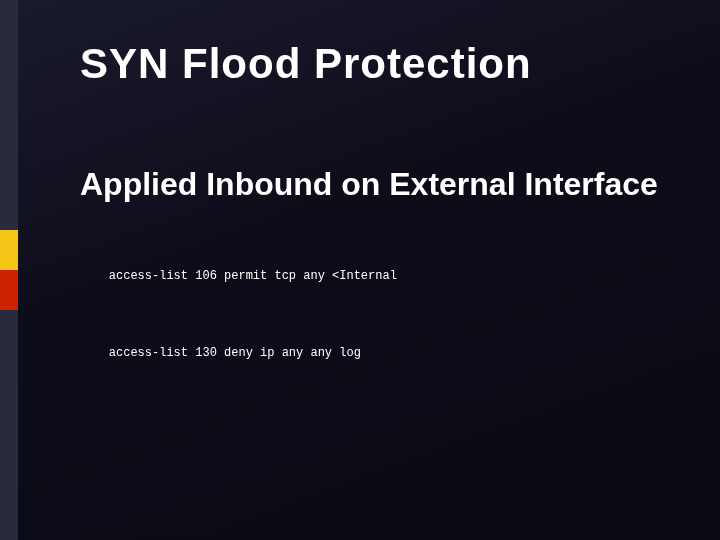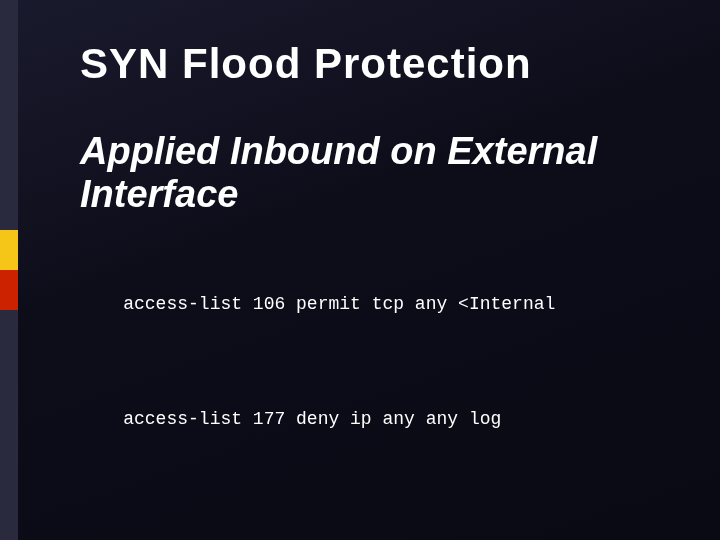--- a/index.html
+++ b/index.html
@@ -62,36 +62,35 @@
       justify-content: flex-start;
     }
 
     .main-title {
       color: #ffffff;
       font-size: 42px;
       font-weight: bold;
       font-family: Arial, sans-serif;
       letter-spacing: 1px;
       margin-top: 10px;
-      margin-bottom: 42px;
+      margin-bottom: 78px;
     }
 
     .subtitle {
       color: #ffffff;
-      font-size: 38px;
+      font-size: 32px;
       font-weight: bold;
       font-family: Arial, sans-serif;
       margin-bottom: 45px;
-      font-style: italic;
     }
 
     .code-block {
       color: #ffffff;
       font-family: 'Courier New', Courier, monospace;
-      font-size: 18px;
+      font-size: 12px;
       line-height: 1.6;
       white-space: pre;
     }
   </style>
 </head>
 <body>
 
 <div class="left-bar">
   <div class="bar-segment-top"></div>
   <div class="bar-segment-yellow"></div>
@@ -100,15 +99,15 @@
 </div>
 
 <div class="content">
   <h1 class="main-title">SYN  Flood  Protection</h1>
 
   <h2 class="subtitle">Applied Inbound on External Interface</h2>
 
   <div class="code-block">
     <span>access-list 106 permit tcp any &lt;Internal</span><br>
     <br>
-    <span>access-list 177 deny ip any any log</span>
+    <span>access-list 130 deny ip any any log</span>
   </div>
 </div>
 
 </body></html>

